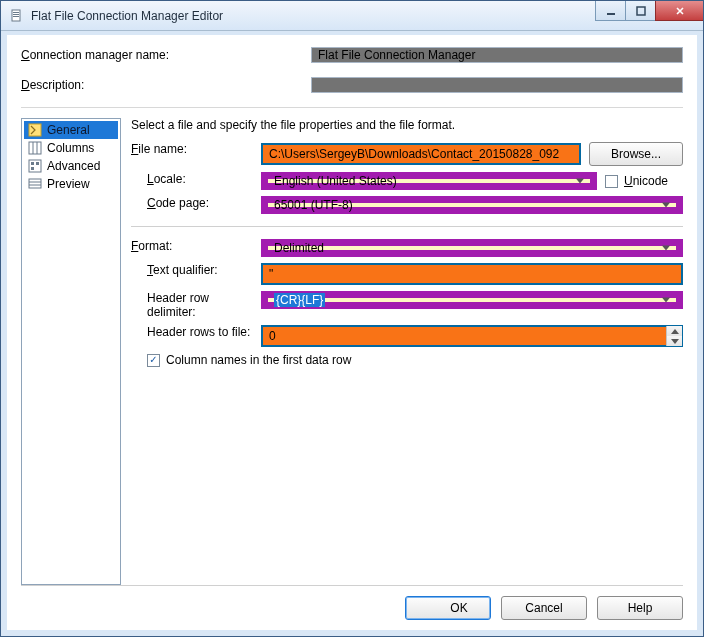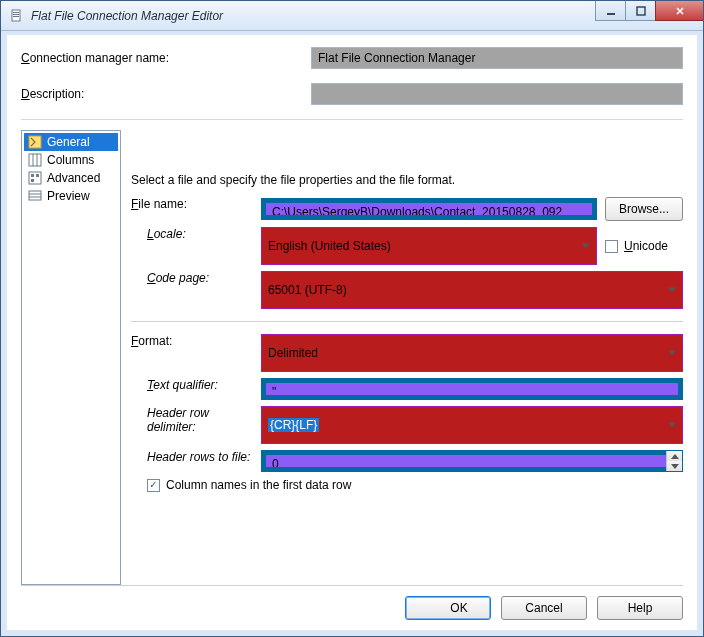--- a/index.html
+++ b/index.html
@@ -5,67 +5,67 @@
 * { box-sizing: border-box; font-family: "Segoe UI", Tahoma, sans-serif; font-size: 12px; }
 html, body { margin: 0; padding: 0; background: #6b8aa8; }
 .window {
   width: 704px; height: 637px; margin: 0; background: #fff;
   border: 1px solid #3b5d85; box-shadow: 0 0 8px rgba(0,0,0,.3);
   display: flex; flex-direction: column;
 }
 .titlebar {
   height: 30px; background: linear-gradient(#f1f6fc, #d7e6f7);
   border-bottom: 1px solid #a8bccf; display: flex; align-items: center;
-  padding: 0 0 0 8px; position: relative; font-style: italic;
+  padding: 0 0 0 8px; position: relative;
 }
 .titlebar .icon { width: 16px; height: 16px; margin-right: 6px; display: flex; align-items:center; justify-content:center; }
 .titlebar .title { color: #1f2d3d; }
 .win-btns { position: absolute; right: 0; top: 0; display: flex; height: 20px; }
 .win-btn {
   width: 30px; height: 20px; border: 1px solid #7a9ab8; border-top: none;
   border-right: none; background: linear-gradient(#eaf2fb,#cfe0f2);
   display: flex; align-items:center; justify-content:center; font-size: 10px;
 }
 .win-btn:last-child { background: linear-gradient(#e58d8d,#c44040); color:#fff; border-color:#8d2b2b; width: 48px; }
 .win-btn svg { display:block; }
 .client {
   flex: 1; background: #fff; border: 6px solid #d9e7f6; border-top-width: 4px;
   display: flex; flex-direction: column; padding: 12px 14px 10px 14px;
 }
 .top-fields { }
 .field-row { display: flex; align-items: center; margin-bottom: 14px; }
 .field-row .lbl { width: 290px; }
 .text-input {
-  flex: 1; height: 22px; border: 1px solid #a9b7c7; padding: 2px 6px; background:#a3a3a3;
+  flex: 1; height: 16px; border: 1px solid #a9b7c7; padding: 2px 6px; background:#737373;
 }
 .mid {
   flex: 1; display: flex; gap: 10px; border-top: 1px solid #d8d8d8; padding-top: 10px;
   min-height: 0;
 }
 .nav {
   width: 100px; border: 1px solid #8ea3b9; background:#fff; padding: 2px;
 }
 .nav-item {
   display: flex; align-items: center; gap: 4px; padding: 1px 3px; cursor: default;
 }
-.nav-item.selected { background: #1e78d7; color: #ffffff; }
+.nav-item.selected { background: #1e78d7; color: #0f172a; }
 .nav-icon { width: 16px; height: 16px; display:flex; align-items:center; justify-content:center; }
-.detail { flex: 1; display: flex; flex-direction: column; margin-top: 43px; }
+.detail { flex: 1; display: flex; flex-direction: column; }
 .instruction { margin-bottom: 10px; }
 .form-grid { }
 .frow { display: flex; align-items: flex-start; margin-bottom: 6px; }
 .flabel { width: 130px; }
-.indent .flabel { width: 130px; padding-left: 16px; font-style: italic; }
+.indent .flabel { width: 130px; padding-left: 16px; }
 .fcontrol { flex: 1; display: flex; align-items: center; gap: 8px; }
 .textbox {
-  flex: 1; height: 22px; border: 5px solid #0369a1; background:#8b5cf6; padding: 2px 6px;
+  flex: 1; height: 22px; border: 2px solid #0369a1; background:#f97316; padding: 2px 6px;
   overflow: hidden; white-space: nowrap;
 }
 .combo {
-  flex: 1; height: 38px; border: 1px solid #a21caf; background:#b91c1c; position: relative;
+  flex: 1; height: 18px; border: 7px solid #a21caf; background:#fef9c3; position: relative;
   display: flex; align-items: center; padding: 0 20px 0 6px;
 }
 .combo.highlight .combo-text { background:#1e78d7; color:#fff; padding:0 2px; }
 .combo::after {
   content: ""; position: absolute; right: 6px; top: 50%; transform: translateY(-50%);
   border-left: 4px solid transparent; border-right: 4px solid transparent;
   border-top: 5px solid #555;
 }
 .btn {
   height: 24px; padding: 0 14px; border: 1px solid #8a8a8a;
@@ -181,21 +181,21 @@
       </div>
 
       <div class="detail">
         <div class="instruction">Select a file and specify the file properties and the file format.</div>
 
         <div class="form-grid">
           <div class="frow">
             <span class="flabel underline-first">File name:</span>
             <div class="fcontrol">
               <div class="textbox">C:\Users\SergeyB\Downloads\Contact_20150828_092</div>
-              <div class="btn" style="width:78px">Browse...</div>
+              <div class="btn" style="width:94px">Browse...</div>
             </div>
           </div>
 
           <div class="frow indent">
             <span class="flabel underline-first">Locale:</span>
             <div class="fcontrol">
               <div class="combo">
                   <span class="combo-text">English (United States)</span>
                 </div>
               <div class="checkbox-row" style="width:78px">

